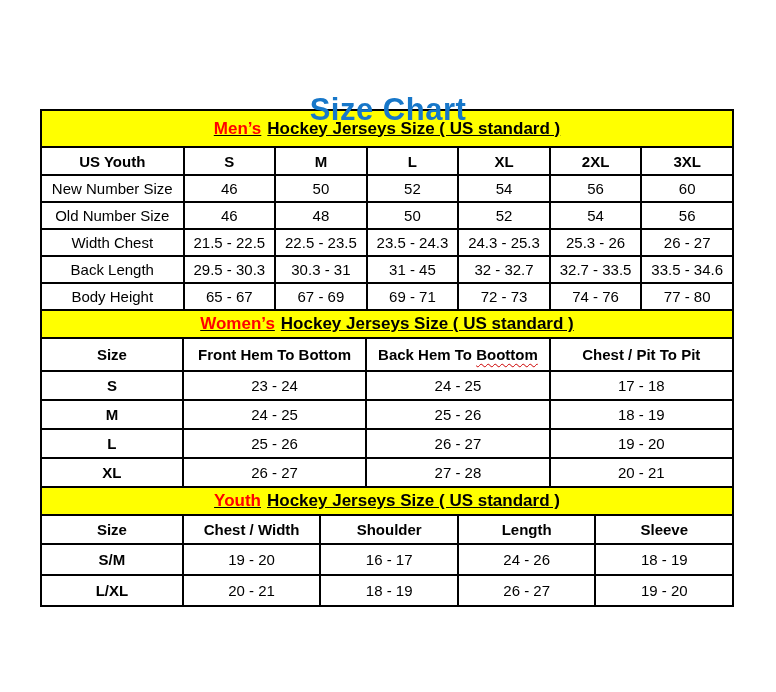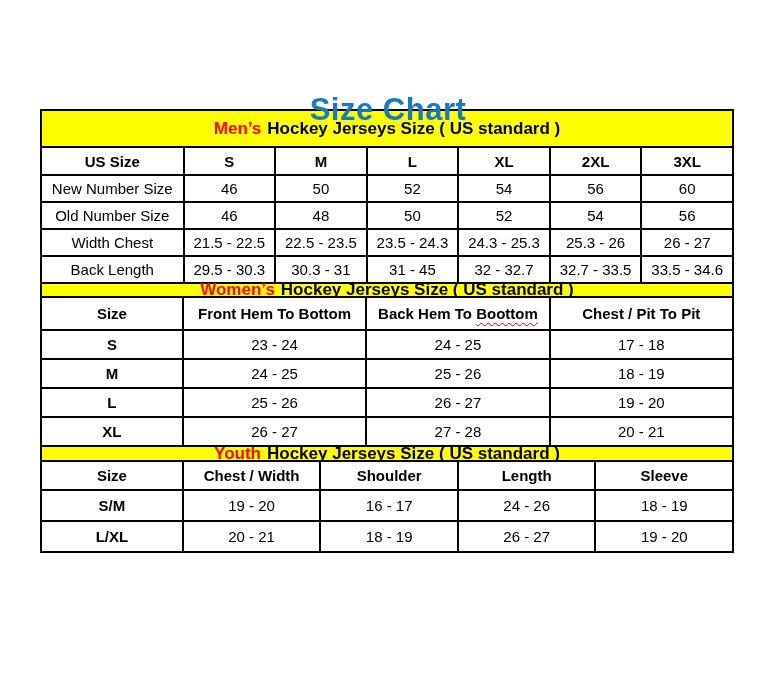--- a/index.html
+++ b/index.html
@@ -22,27 +22,27 @@
   .chart{
     width:694px;margin:17px 0 0 40px;
   }
   .band{
     border:2px solid #000;background:var(--yellow);
     display:flex;justify-content:center;align-items:center;
     font-weight:bold;font-size:17px;
   }
   .band .hl{color:var(--red);margin-right:6px;}
   .band-mens{height:39px;}
-  .band-womens{height:16px;}
-  .band-youth{height:17px;}
+  .band-womens{height:30px;}
+  .band-youth{height:30px;}
   table{
     width:100%;border-collapse:collapse;table-layout:fixed;
     margin-top:-2px;background:#fff;
   }
-  .band{margin-top:-2px;}
+  .band{margin-top:-2px;text-decoration:underline;}
   .band-mens{margin-top:0;}
   th,td{
     border:2px solid #000;text-align:center;vertical-align:middle;
     font-size:15px;padding:0 2px;white-space:nowrap;overflow:hidden;
   }
   th{font-weight:bold;font-size:15px;}
   .mens  th:first-child{width:20.6%;}
   .womens th:first-child{width:20.5%;}
   .youth th:first-child{width:20.5%;}
   .mens  thead tr{height:28px;}
@@ -69,21 +69,21 @@
 
 <div class="chart">
 
   <div class="band band-mens">
     <span class="hl">Men’s</span>
     <span>Hockey Jerseys Size ( US standard )</span>
   </div>
   <table class="mens">
       <thead>
         <tr>
-          <th>US Size</th>
+          <th>US Youth</th>
           <th>S</th>
           <th>M</th>
           <th>L</th>
           <th>XL</th>
           <th>2XL</th>
           <th>3XL</th>
         </tr>
       </thead>
       <tbody>
         <tr>
@@ -115,20 +115,29 @@
         </tr>
         <tr>
           <td>Back Length</td>
           <td>29.5 - 30.3</td>
           <td>30.3 - 31</td>
           <td>31 - 45</td>
           <td>32 - 32.7</td>
           <td>32.7 - 33.5</td>
           <td>33.5 - 34.6</td>
         </tr>
+        <tr>
+          <td>Body Height</td>
+          <td>65 - 67</td>
+          <td>67 - 69</td>
+          <td>69 - 71</td>
+          <td>72 - 73</td>
+          <td>74 - 76</td>
+          <td>77 - 80</td>
+        </tr>
       </tbody>
     </table>
 
   <div class="band band-womens">
     <span class="hl">Women’s</span>
     <span>Hockey Jerseys Size ( US standard )</span>
   </div>
   <table class="womens">
       <thead>
         <tr>

